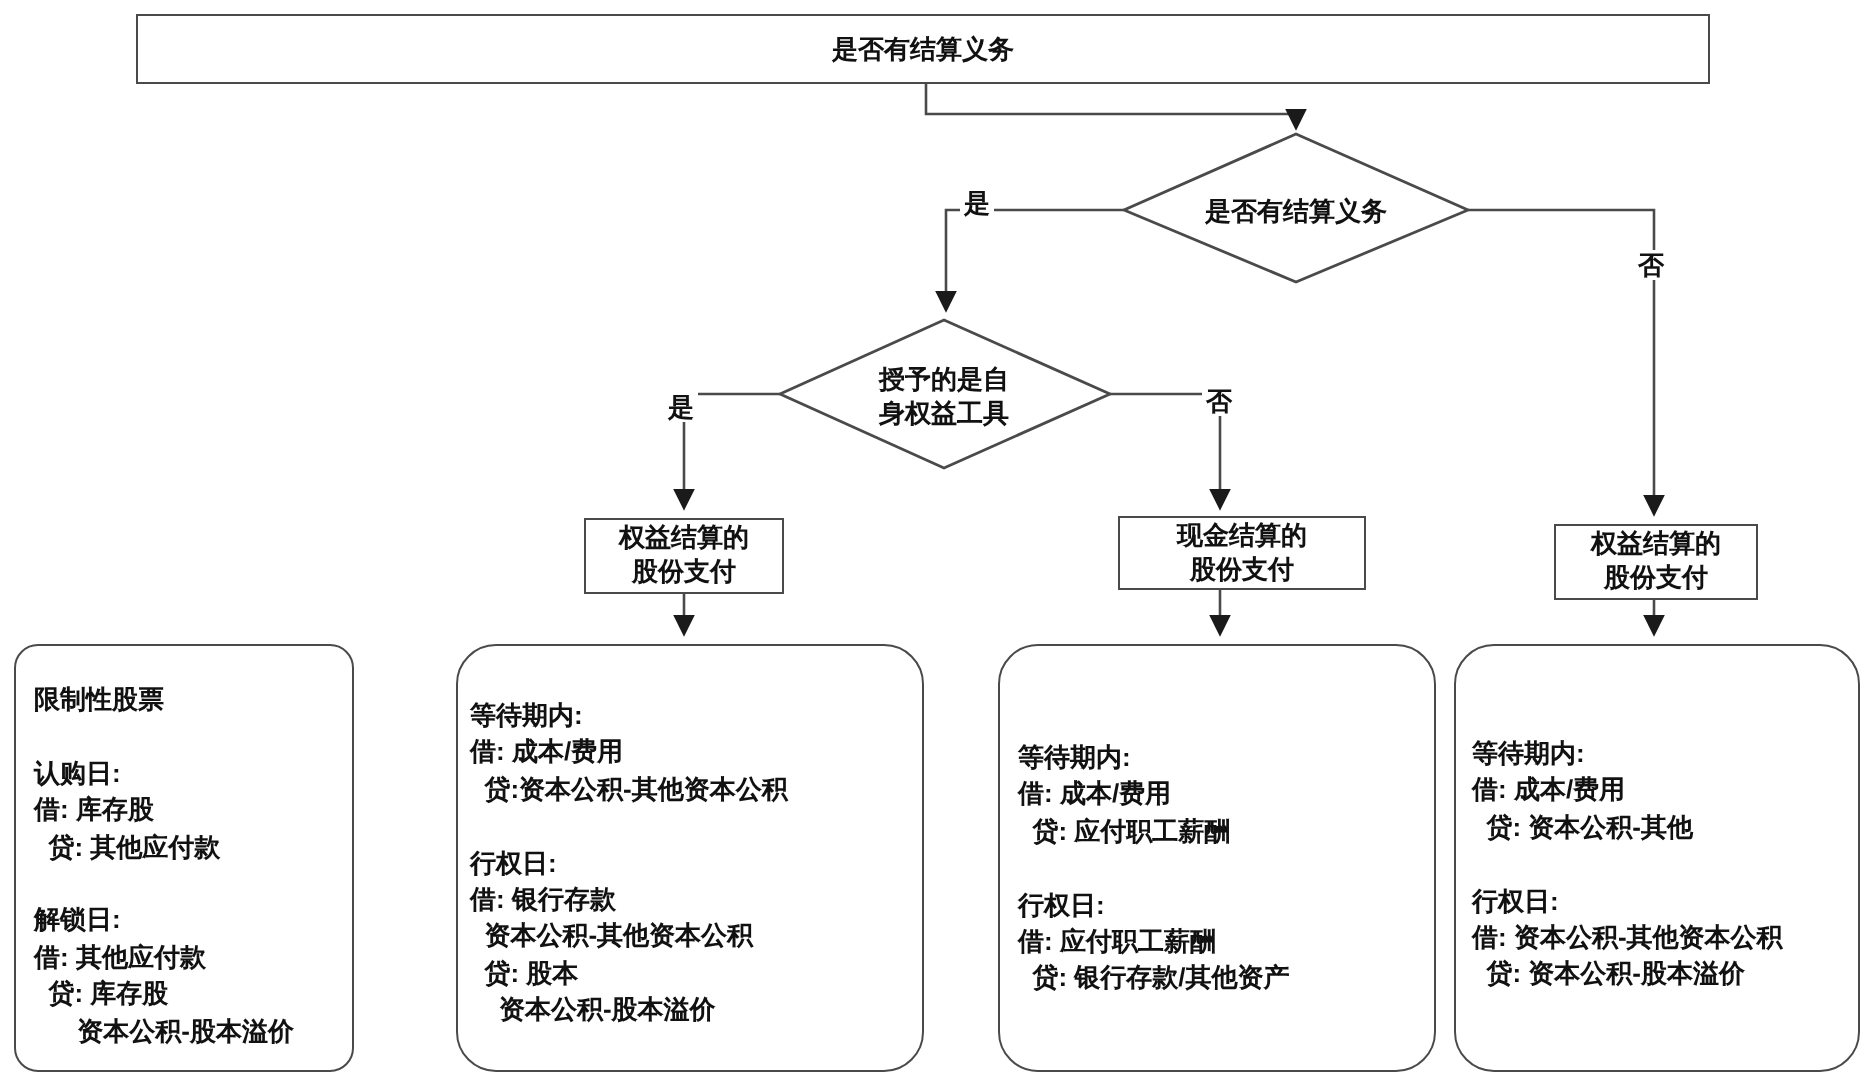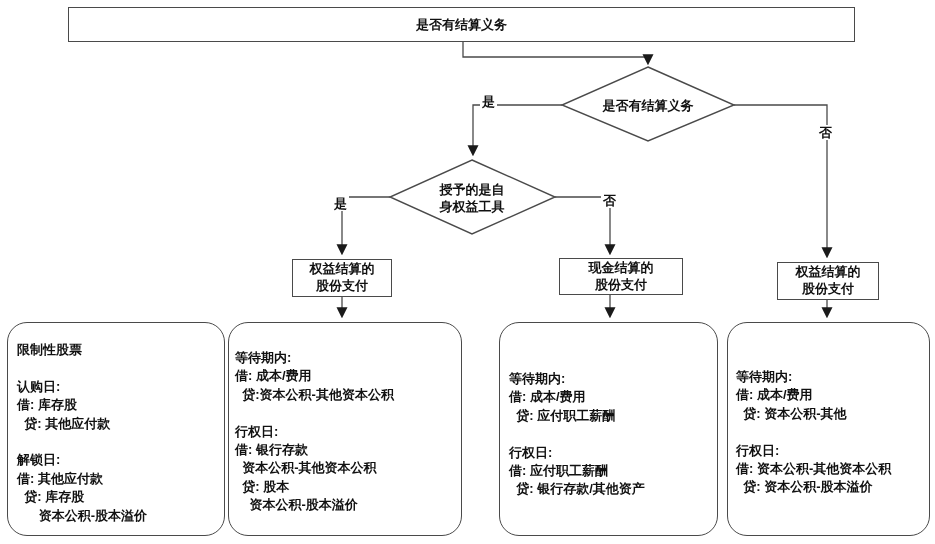--- a/index.html
+++ b/index.html
@@ -21,21 +21,21 @@
   }
   .lbl {
     position:absolute; z-index:3; font-size:13px; font-weight:700;
     background:#ffffff; padding:0 2px; line-height:15px;
   }
   .card {
     position:absolute; z-index:2; border:1.6px solid #4a4a4a; border-radius:20px;
     background:#ffffff; font-size:13px; font-weight:700; line-height:18.4px;
     white-space:pre; overflow:hidden;
   }
-  .card-1 { left:7px;   top:322px; width:218px; height:214px; padding:18px 4px 0 9px; }
+  .card-1 { left:7px;   top:322px; width:170px; height:214px; padding:18px 4px 0 9px;border-radius:12px; }
   .card-2 { left:228px; top:322px; width:234px; height:214px; padding:26px 4px 0 6px; }
   .card-3 { left:499px; top:322px; width:219px; height:214px; padding:47px 4px 0 9px; }
   .card-4 { left:727px; top:322px; width:203px; height:214px; padding:45px 4px 0 8px; }
 </style>
 </head>
 <body>
 
 <div class="canvas">
 
   <svg class="lines" width="935" height="544">

